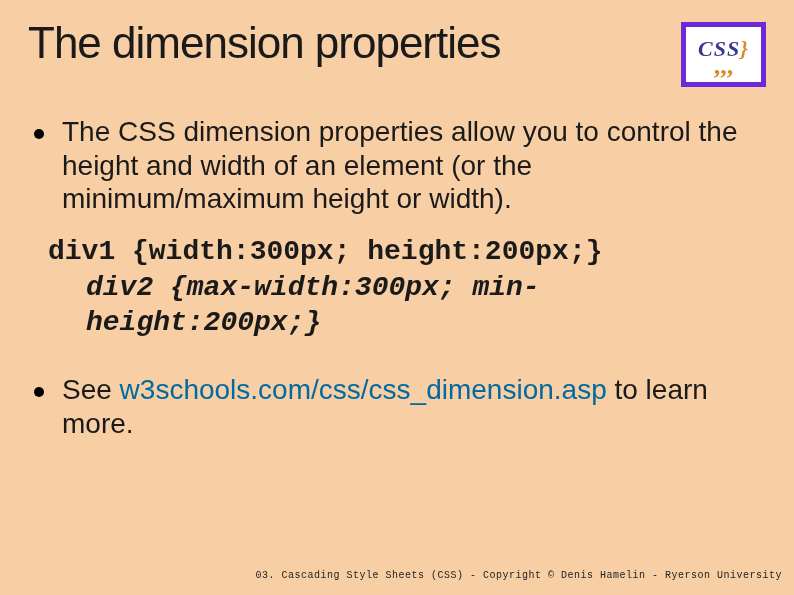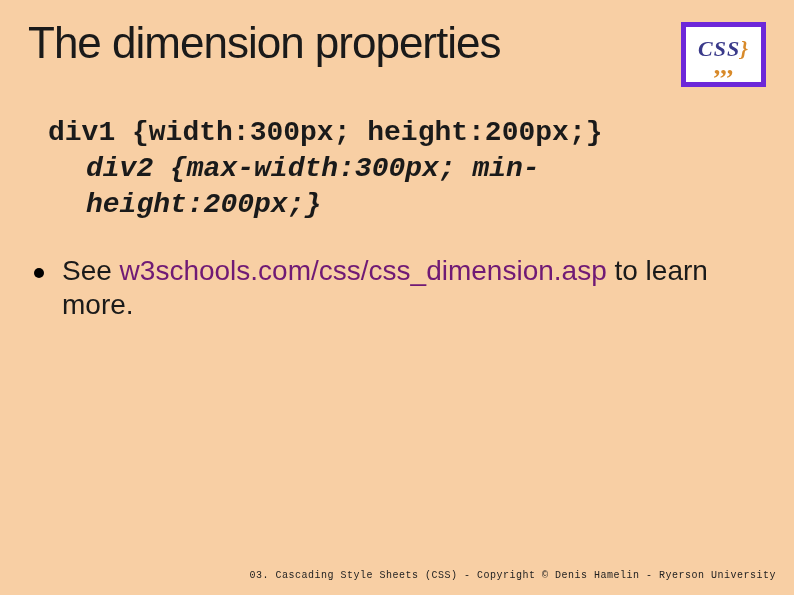--- a/index.html
+++ b/index.html
@@ -87,26 +87,26 @@
     font-weight: bold;
     line-height: 1.28;
     margin: 8px 0 32px 12px;
     padding-left: 8px;
   }
   .code-line2 {
     padding-left: 38px;
     font-style: italic;
   }
   .link {
-    color: #701a75;
+    color: #0369a1;
   }
   .footer {
     position: absolute;
     bottom: 14px;
-    right: 18px;
+    right: 12px;
     font-family: "Courier New", monospace;
     font-size: 10px;
     letter-spacing: 0.5px;
     color: #222;
   }
 </style>
 </head>
 <body>
 
 <div class="slide">
@@ -116,20 +116,24 @@
     <div class="logo">
       <div class="logo-text">
         <span>CSS</span><span class="brace">}</span>
       </div>
       <div class="logo-comma">,,,</div>
     </div>
   </div>
 
   <div class="content">
 
+    <div class="bullet-item">
+      <div class="bullet-dot"></div>
+      <div class="bullet-text">The CSS dimension properties allow you to control the height and width of an element (or the minimum/maximum height or width).</div>
+    </div>
 
     <div class="code-block">
       <div>div1 {width:300px; height:200px;}</div>
       <div class="code-line2">div2 {max-width:300px; min-height:200px;}</div>
     </div>
 
     <div class="bullet-item">
       <div class="bullet-dot"></div>
       <div class="bullet-text">
         <span>See </span><span class="link">w3schools.com/css/css_dimension.asp</span><span> to learn more.</span>

